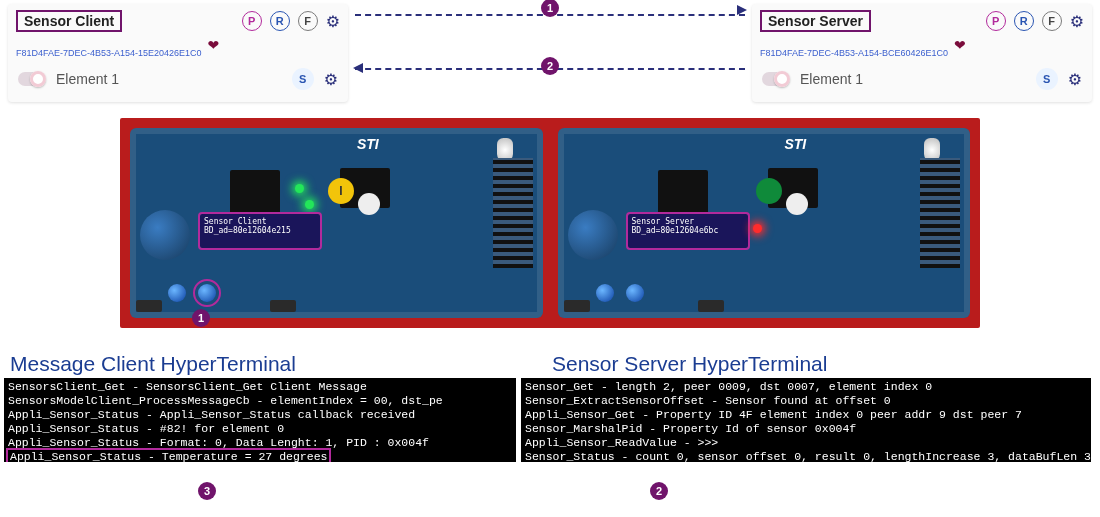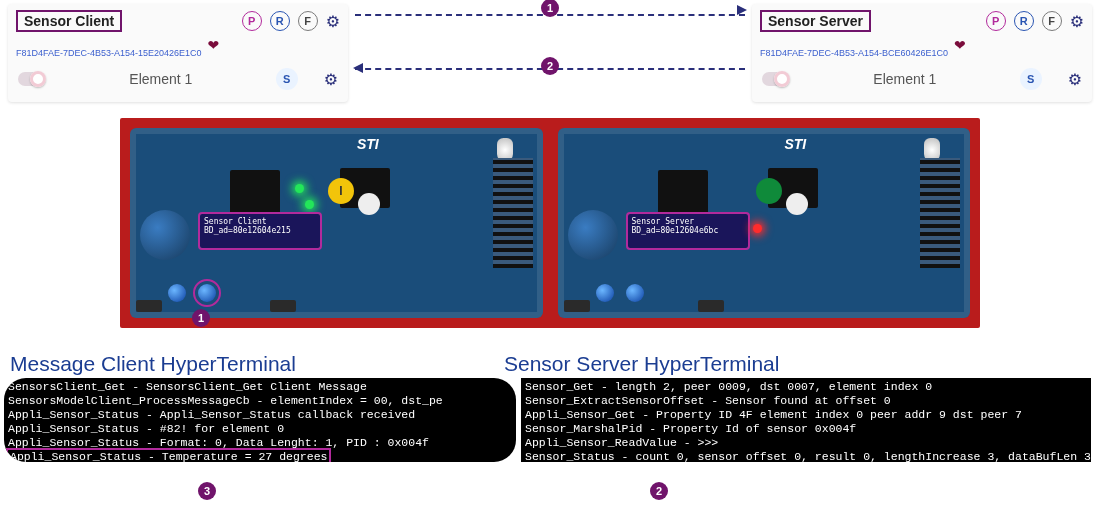--- a/index.html
+++ b/index.html
@@ -20,21 +20,21 @@
   .title-box { border:2px solid #70146b; padding:1px 6px; font-weight:700; font-size:14px; color:#222; }
   .prf-row { margin-left:auto; display:flex; gap:8px; align-items:center; }
   .prf-btn { width:20px; height:20px; border-radius:10px; border:1.5px solid; display:flex; align-items:center; justify-content:center; font-size:11px; font-weight:700; cursor:pointer;}
   .prf-p { border-color:#b22a9c; color:#b22a9c; }
   .prf-r { border-color:#2a55b2; color:#2a55b2; }
   .prf-f { border-color:#7a7a7a; color:#444; }
   .gear { color:#2a2f7a; cursor:pointer; font-size:16px; }
   .uuid { color:#3b5fce; font-size:9px; margin-top:16px; }
   .heart { color:#7a0c3b; font-size:14px; }
   .heart-wrap { display:flex; gap:6px; align-items:center;}
-  .element-row { display:flex; align-items:center; gap:26px; padding:6px 2px; margin-top:4px;text-align:center; }
+  .element-row { display:flex; align-items:center; gap:10px; padding:6px 2px; margin-top:4px; }
   .toggle { width:28px; height:14px; border-radius:7px; background:#e2d7de; position:relative;}
   .toggle::after{content:"";position:absolute;left:12px;top:-1px;width:16px;height:16px;border-radius:50%;background:#fff;box-shadow:0 1px 2px rgba(0,0,0,.25), inset 0 0 0 3px #f2cbd5;}
   .element-label { color:#555; font-size:14px; flex:1;}
   .s-btn{ width:22px;height:22px;border-radius:50%;background:#eaf3ff;color:#2a55b2;font-size:11px;font-weight:700;display:flex;align-items:center;justify-content:center;cursor:pointer;}
 
   
   .arrows { position:absolute; left:355px; right:355px; top:10px; height:70px;}
   .dash-line { position:absolute; height:0; border-top:2px dashed #2a2f7a; }
   .arrow1 { top:4px; left:0; right:0; }
   .arrow2 { top:58px; left:0; right:0; }
@@ -66,23 +66,23 @@
   .dome2.hilite{outline:2px solid #b22a9c;outline-offset:3px;border-radius:50%;}
   .usb{position:absolute;bottom:6px;width:26px;height:12px;background:#2a2a2a;border-radius:2px;}
   .usb1{left:6px;} .usb2{left:140px;}
   .header-pins{position:absolute;right:10px;top:30px;width:40px;height:110px;background:repeating-linear-gradient(0deg,#111 0,#111 4px,#3a5a7c 4px,#3a5a7c 8px);}
   .clearled{position:absolute;top:10px;right:30px;width:16px;height:24px;background:radial-gradient(circle,#fff,#bbb);border-radius:8px 8px 10px 10px;}
   .smallwhite{position:absolute;width:22px;height:22px;border-radius:50%;background:#eee;top:65px;left:228px;}
 
   
   .ht-title { position:absolute; font-size:21px; color:#1b3d92; font-weight:400; }
   .ht-title.left { left:10px; top:352px; }
-  .ht-title.right{ left:504px; top:352px; }
+  .ht-title.right{ left:552px; top:352px; }
   .term { position:absolute; background:#000; color:#fff; font-family:"Courier New",monospace; font-size:11.5px; padding:2px 4px; line-height:14px; white-space:pre; overflow:hidden;}
-  .term.left { left:4px; top:378px; width:512px; height:84px;border-radius:22px;}
+  .term.left { left:4px; top:378px; width:512px; height:84px;}
   .term.right{ left:521px; top:378px; width:570px; height:84px;}
   .term-hilite{ outline:2px solid #b22a9c; display:inline-block; padding:0 2px;}
 
   .nc-standalone{position:absolute;}
   .nc-board1 { left:192px; top:309px; }
   .nc-term-l { left:198px; top:482px; }
   .nc-term-r { left:650px; top:482px; }
 </style>
 </head>
 <body>

